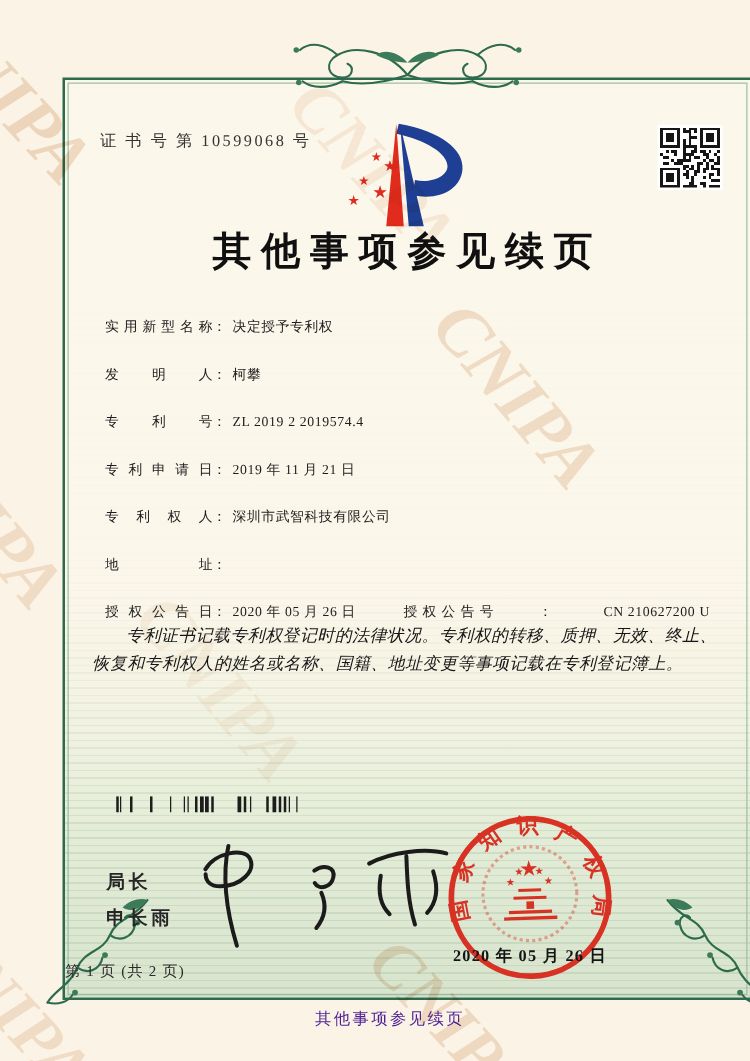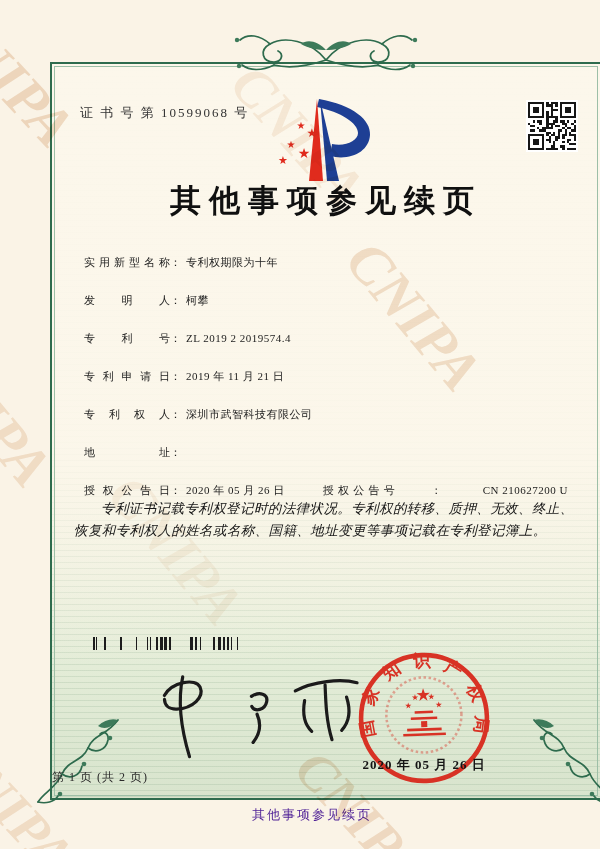--- a/index.html
+++ b/index.html
@@ -348,21 +348,21 @@
         <rect x="20" y="20" width="1" height="1"></rect>
       </svg>
   </div>
 
   <div class="title">其他事项参见续页</div>
 
   <div class="fields">
     <div class="row">
       <span class="lbl">实用新型名称</span>
         <span class="colon">：</span>
-      <span class="val">专利权期限为十年</span>
+      <span class="val">决定授予专利权</span>
     </div>
     <div class="row">
       <span class="lbl">发明人</span>
         <span class="colon">：</span>
       <span class="val">柯攀</span>
     </div>
     <div class="row">
       <span class="lbl">专利号</span>
         <span class="colon">：</span>
       <span class="val">ZL 2019 2 2019574.4</span>
@@ -417,20 +417,24 @@
         <rect x="115" y="0" width="1" height="13"></rect>
         <rect x="128" y="0" width="2" height="13"></rect>
         <rect x="133" y="0" width="3" height="13"></rect>
         <rect x="138" y="0" width="2" height="13"></rect>
         <rect x="142" y="0" width="2" height="13"></rect>
         <rect x="146" y="0" width="1" height="13"></rect>
         <rect x="152" y="0" width="1" height="13"></rect>
       </svg>
   </div>
 
+  <div class="officer">
+    <div>局长</div>
+    <div>申长雨</div>
+  </div>
 
   <svg class="signature" viewBox="0 0 232 100">
     <g stroke="#1b1b1b" stroke-width="3.2" fill="none" stroke-linecap="round">
       <path d="M36,12 C31,32 31,58 40,92"></path>
       <path d="M17,30 C25,17 49,13 53,23 C57,33 45,44 29,44 C21,44 17,40 17,34"></path>
       <path d="M104,34 C112,29 121,32 119,40 C117,48 107,50 104,44"></path>
       <path d="M109,52 C113,62 111,72 104,80"></path>
       <path d="M148,30 C166,21 194,19 210,24"></path>
       <path d="M178,25 C178,44 178,62 183,80"></path>
       <path d="M157,40 C154,54 156,64 163,71"></path>

